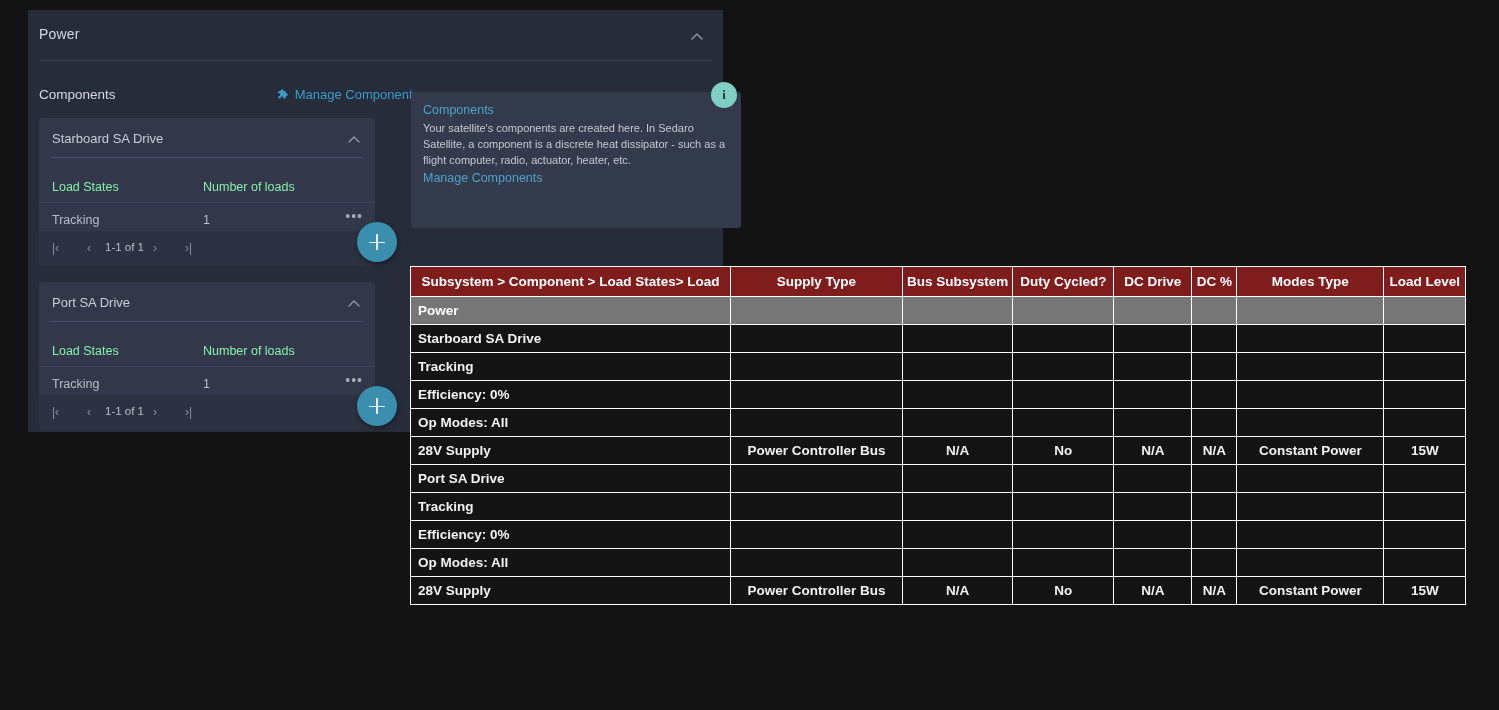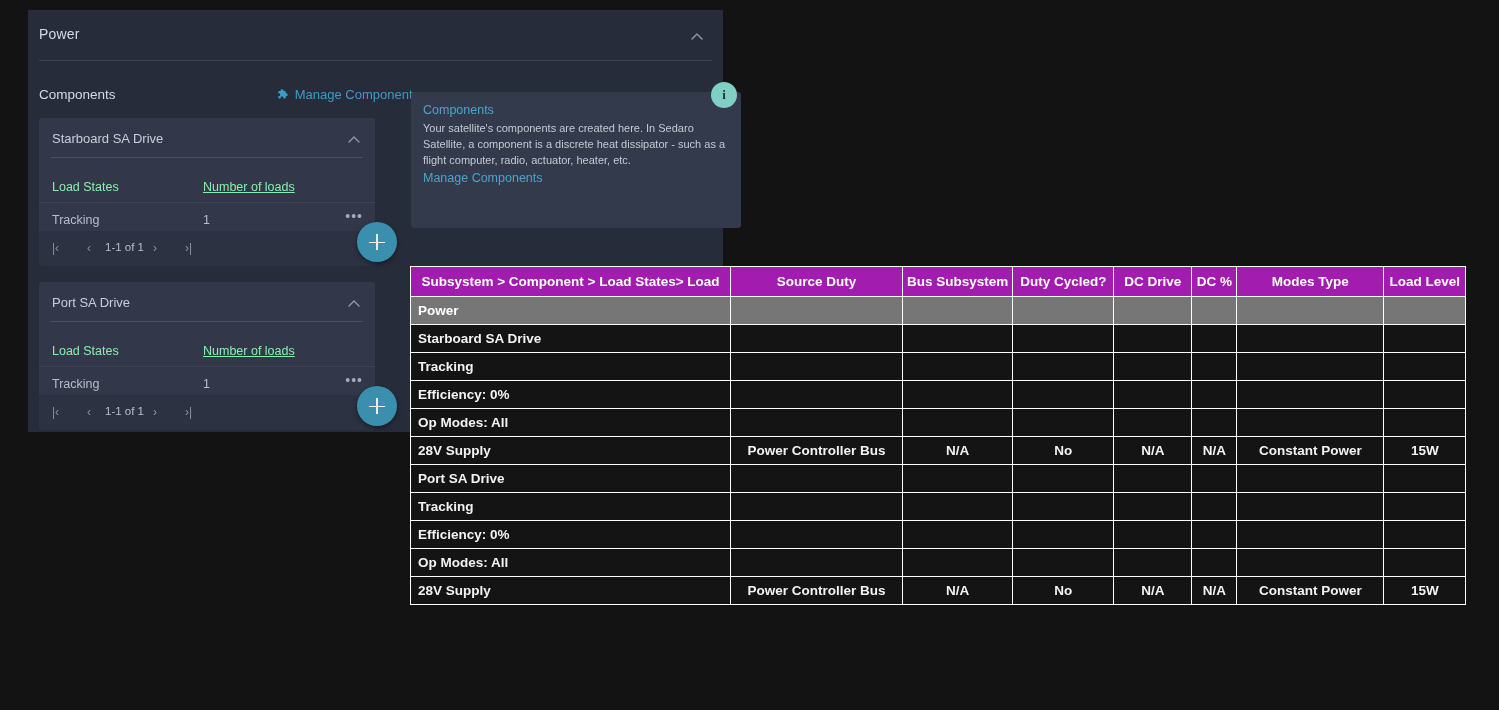--- a/index.html
+++ b/index.html
@@ -121,21 +121,21 @@
     height: 1px;
     background: #4a5268;
   }
   .col-head {
     position: absolute;
     top: 62px;
     font-size: 12.5px;
     color: #86efac;
   }
   .col-head.c1 { left: 13px; }
-  .col-head.c2 { left: 164px; text-decoration: underline; }
+  .col-head.c2 { left: 164px; }
   .row-line {
     position: absolute;
     left: 0;
     top: 84px;
     width: 336px;
     height: 1px;
     background: #3c out;
     background: #3c4356;
   }
   .data-cell {
@@ -246,21 +246,21 @@
   
   #load-table {
     position: absolute;
     left: 410px;
     top: 266px;
     border-collapse: collapse;
     table-layout: fixed;
     font-family: "Liberation Sans", sans-serif;
   }
   #load-table th {
-    background: #a21caf;
+    background: #7f1d1d;
     color: #ffffff;
     font-size: 13.5px;
     font-weight: bold;
     height: 29px;
     text-align: center;
     border: 1px solid #ffffff;
     padding: 0 4px;
     white-space: nowrap;
     margin-left: 12px;
   }
@@ -386,21 +386,21 @@
       <col class="w-bus">
       <col class="w-duty">
     <col class="w-dcp">
       <col class="w-dcpct">
       <col class="w-ltype">
       <col class="w-llvl">
   </colgroup>
   <thead>
     <tr>
       <th>Subsystem &gt; Component &gt; Load States&gt; Load</th>
-      <th>Source Duty</th>
+      <th>Supply Type</th>
       <th>Bus Subsystem</th>
       <th>Duty Cycled?</th>
       <th>DC Drive</th>
       <th>DC %</th>
       <th>Modes Type</th>
       <th>Load Level</th>
     </tr>
   </thead>
   <tbody id="load-table-body">
       <tr class="section">

